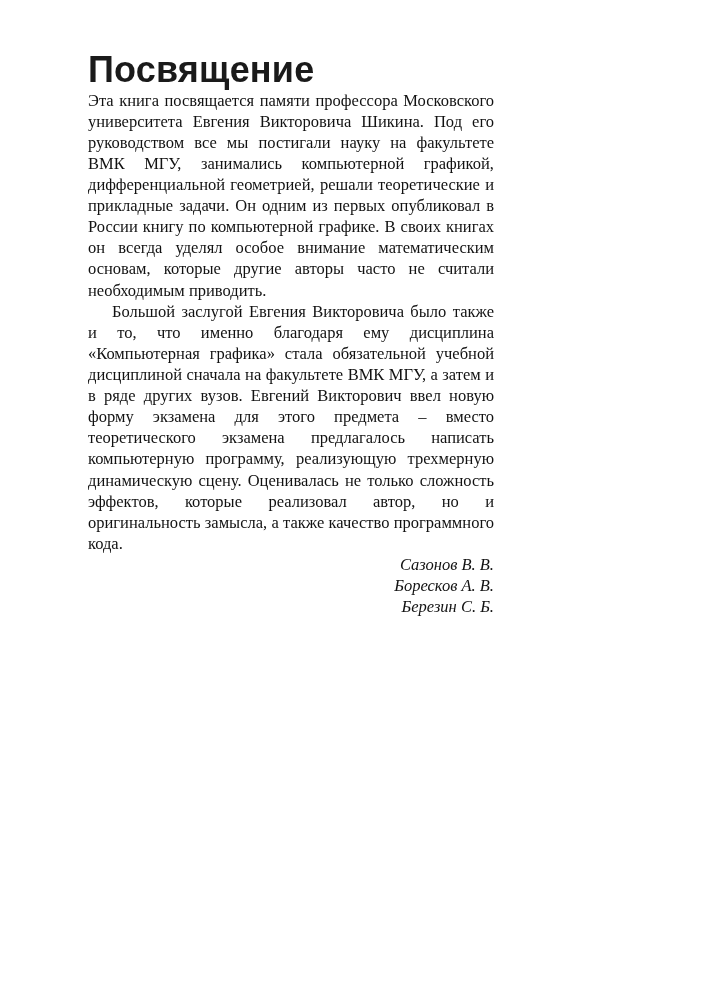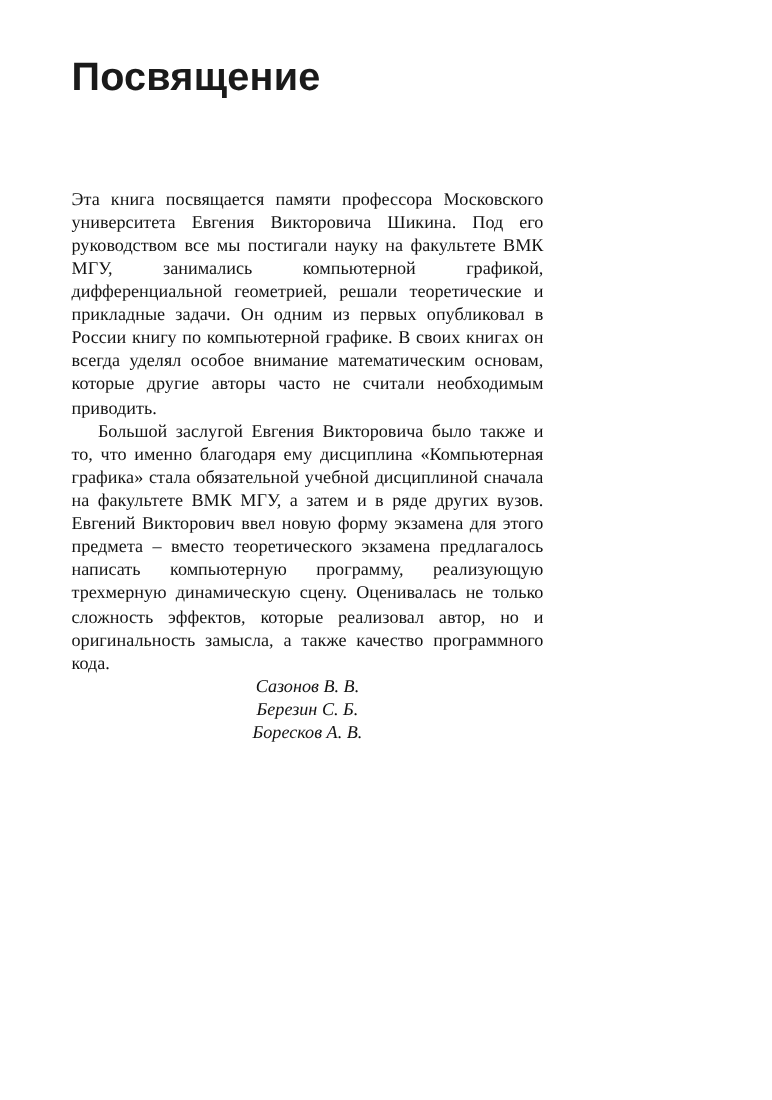--- a/index.html
+++ b/index.html
@@ -6,66 +6,65 @@
     margin: 0;
     padding: 0;
     background: #ffffff;
   }
   .page {
     position: relative;
     width: 559px;
     height: 1000px;
     background: #ffffff;
     box-sizing: border-box;
-    padding: 50px 65px 0 65px;
+    padding: 50px 65px 0 88px;
     overflow: hidden;
   }
   .title {
     font-family: "Liberation Sans", "DejaVu Sans", sans-serif;
     font-weight: 700;
     font-size: 36px;
     line-height: 1.1;
     color: #1a1a1a;
     margin: 0;
     letter-spacing: 0.2px;
   }
   .body-text {
-    margin-top: 80px;
     font-family: "Liberation Serif", "DejaVu Serif", serif;
     font-size: 16.5px;
     line-height: 1.28;
     color: #121212;
     text-align: justify;
     hyphens: auto;
     -webkit-hyphens: auto;
   }
   .body-text p {
     margin: 0;
   }
   .body-text p.indent {
     text-indent: 24px;
   }
   .signatures {
     font-family: "Liberation Serif", "DejaVu Serif", serif;
     font-size: 16.5px;
     line-height: 1.28;
     font-style: italic;
-    text-align: center;
+    text-align: right;
     color: #121212;
   }
 </style>
 </head>
 <body>
 
 <div class="page">
   <h1 class="title">Посвящение</h1>
 
   <div class="body-text">
     <p>Эта книга посвящается памяти профессора Московского университета Евгения Викторовича Шикина. Под его руководством все мы постигали науку на факультете ВМК МГУ, занимались компьютерной графикой, дифференциальной геометрией, решали теоретические и прикладные задачи. Он одним из первых опубликовал в России книгу по компьютерной графике. В своих книгах он всегда уделял особое внимание математическим основам, которые другие авторы часто не считали необходимым приводить.</p>
     <p class="indent">Большой заслугой Евгения Викторовича было также и то, что именно благодаря ему дисциплина «Компьютерная графика» стала обязательной учебной дисциплиной сначала на факультете ВМК МГУ, а затем и в ряде других вузов. Евгений Викторович ввел новую форму экзамена для этого предмета – вместо теоретического экзамена предлагалось написать компьютерную программу, реализующую трехмерную динамическую сцену. Оценивалась не только сложность эффектов, которые реализовал автор, но и оригинальность замысла, а также качество программного кода.</p>
   </div>
 
   <div class="signatures">
     <div>Сазонов В. В.</div>
+    <div>Боресков А. В.</div>
     <div>Березин С. Б.</div>
-    <div>Боресков А. В.</div>
   </div>
 </div>
 
 </body></html>

